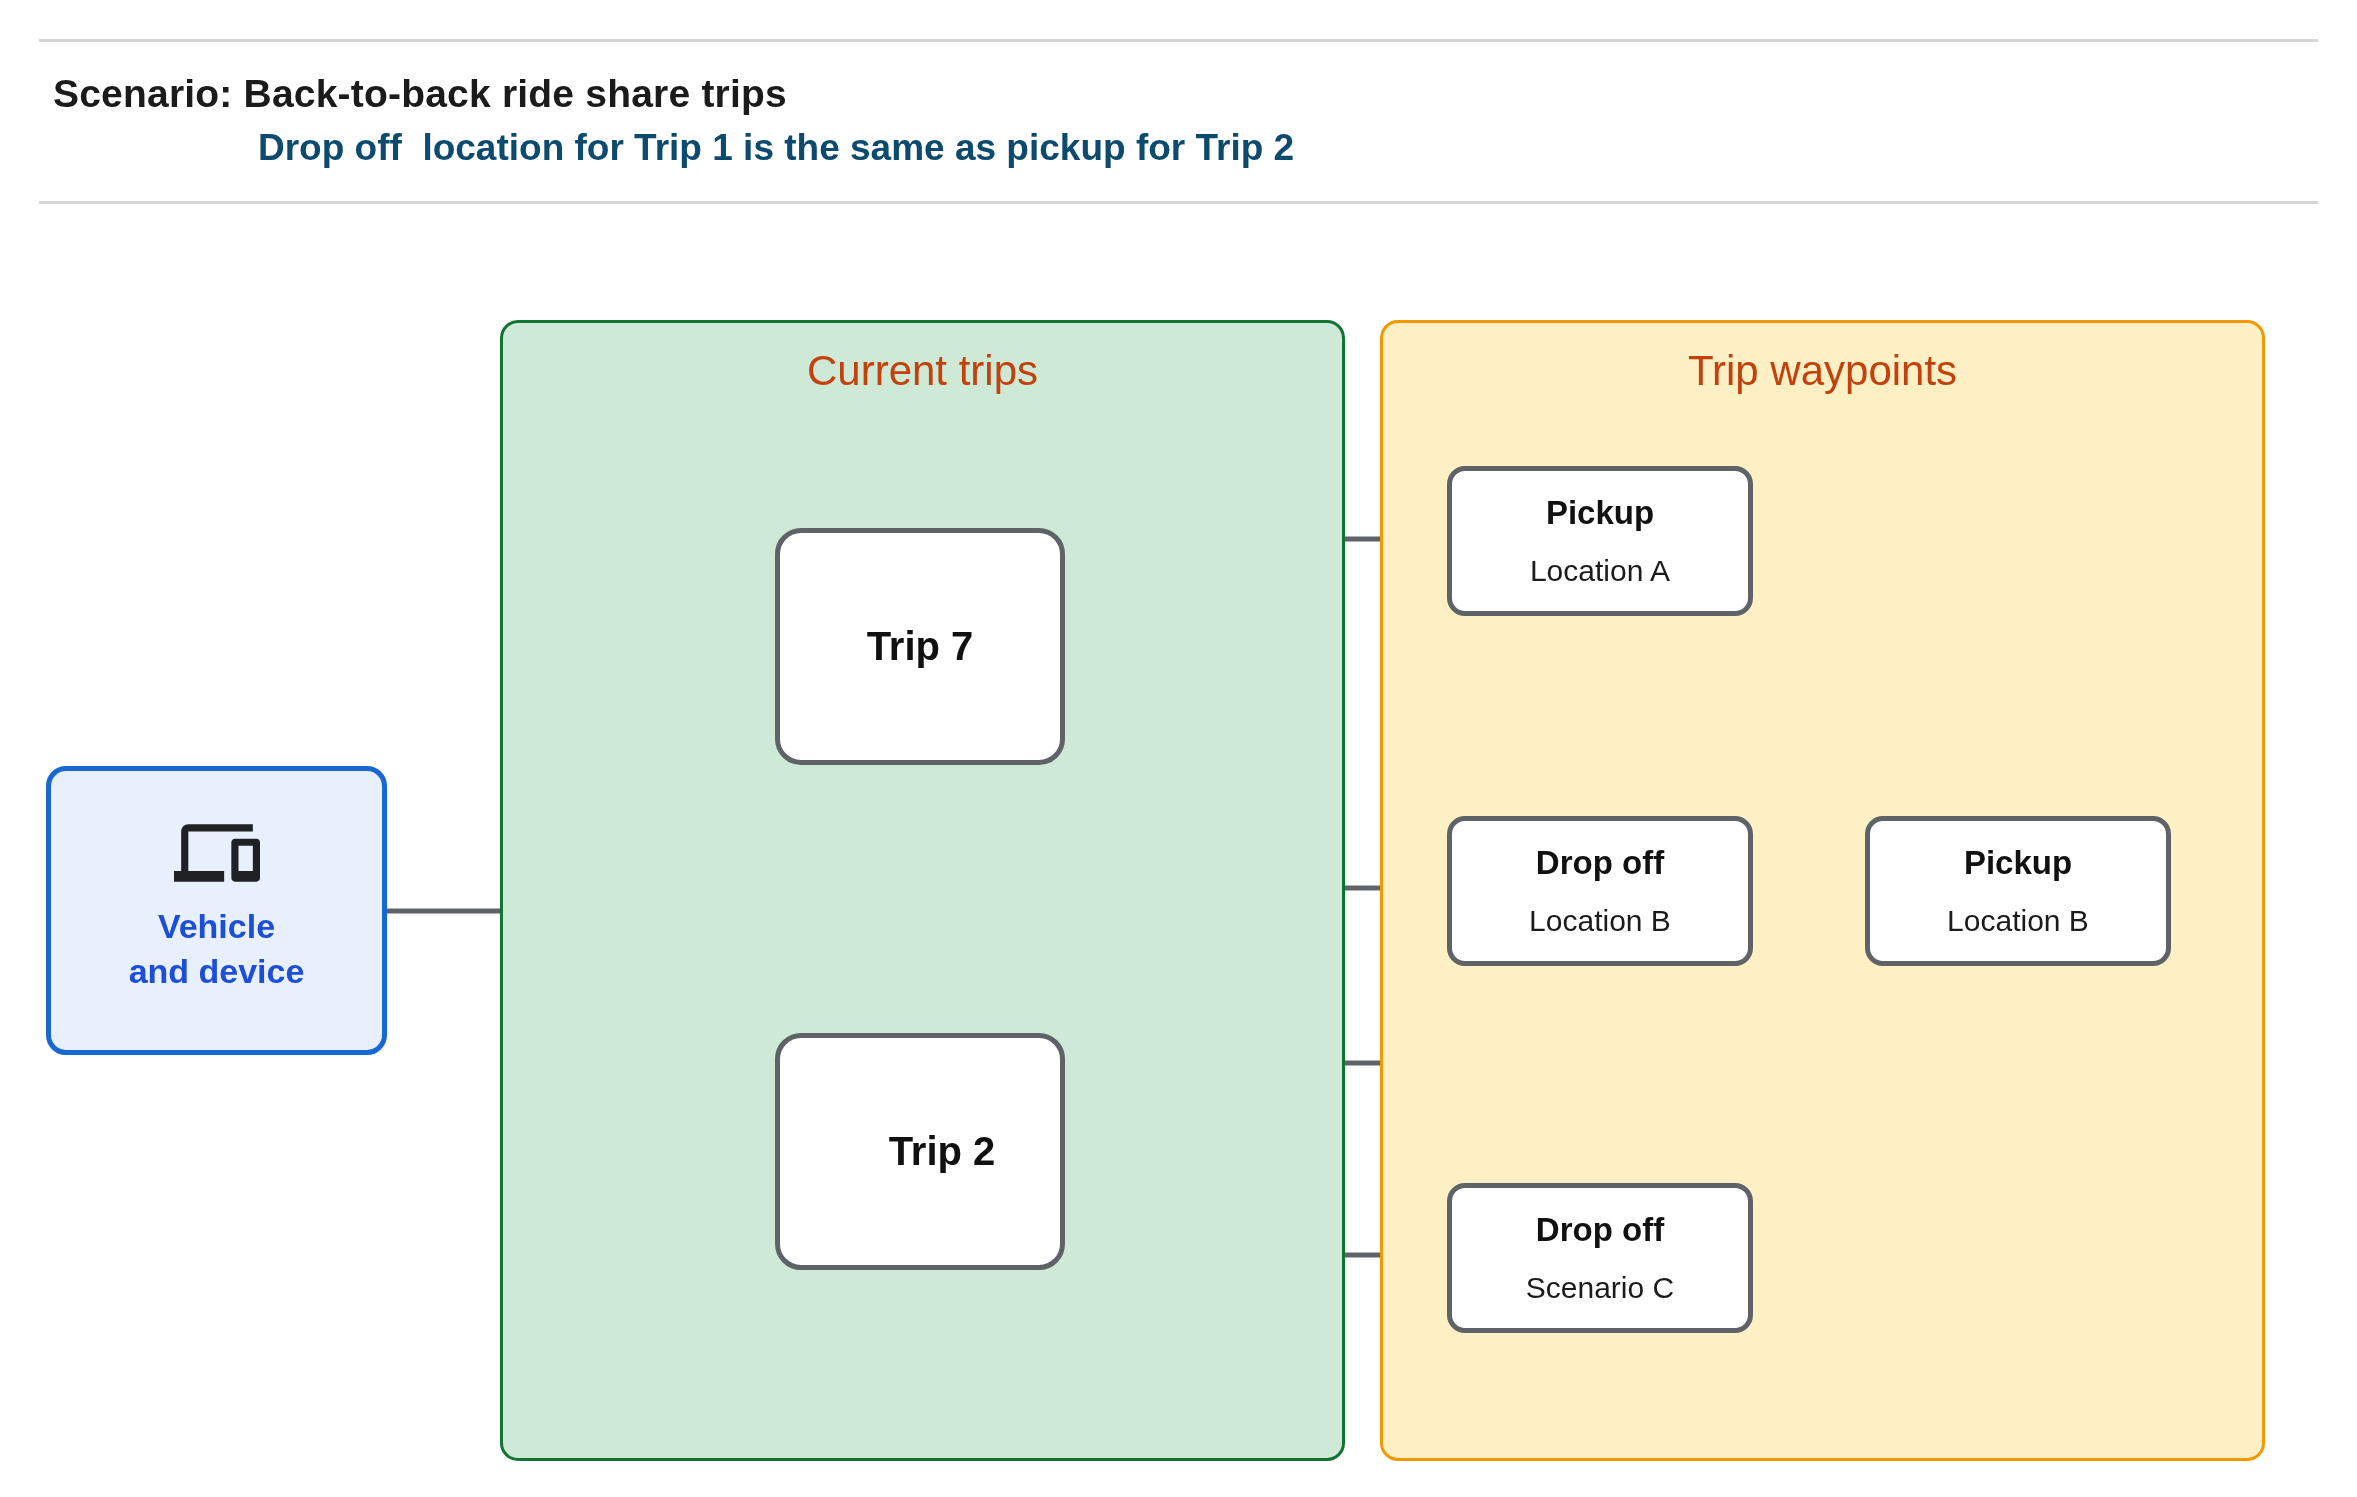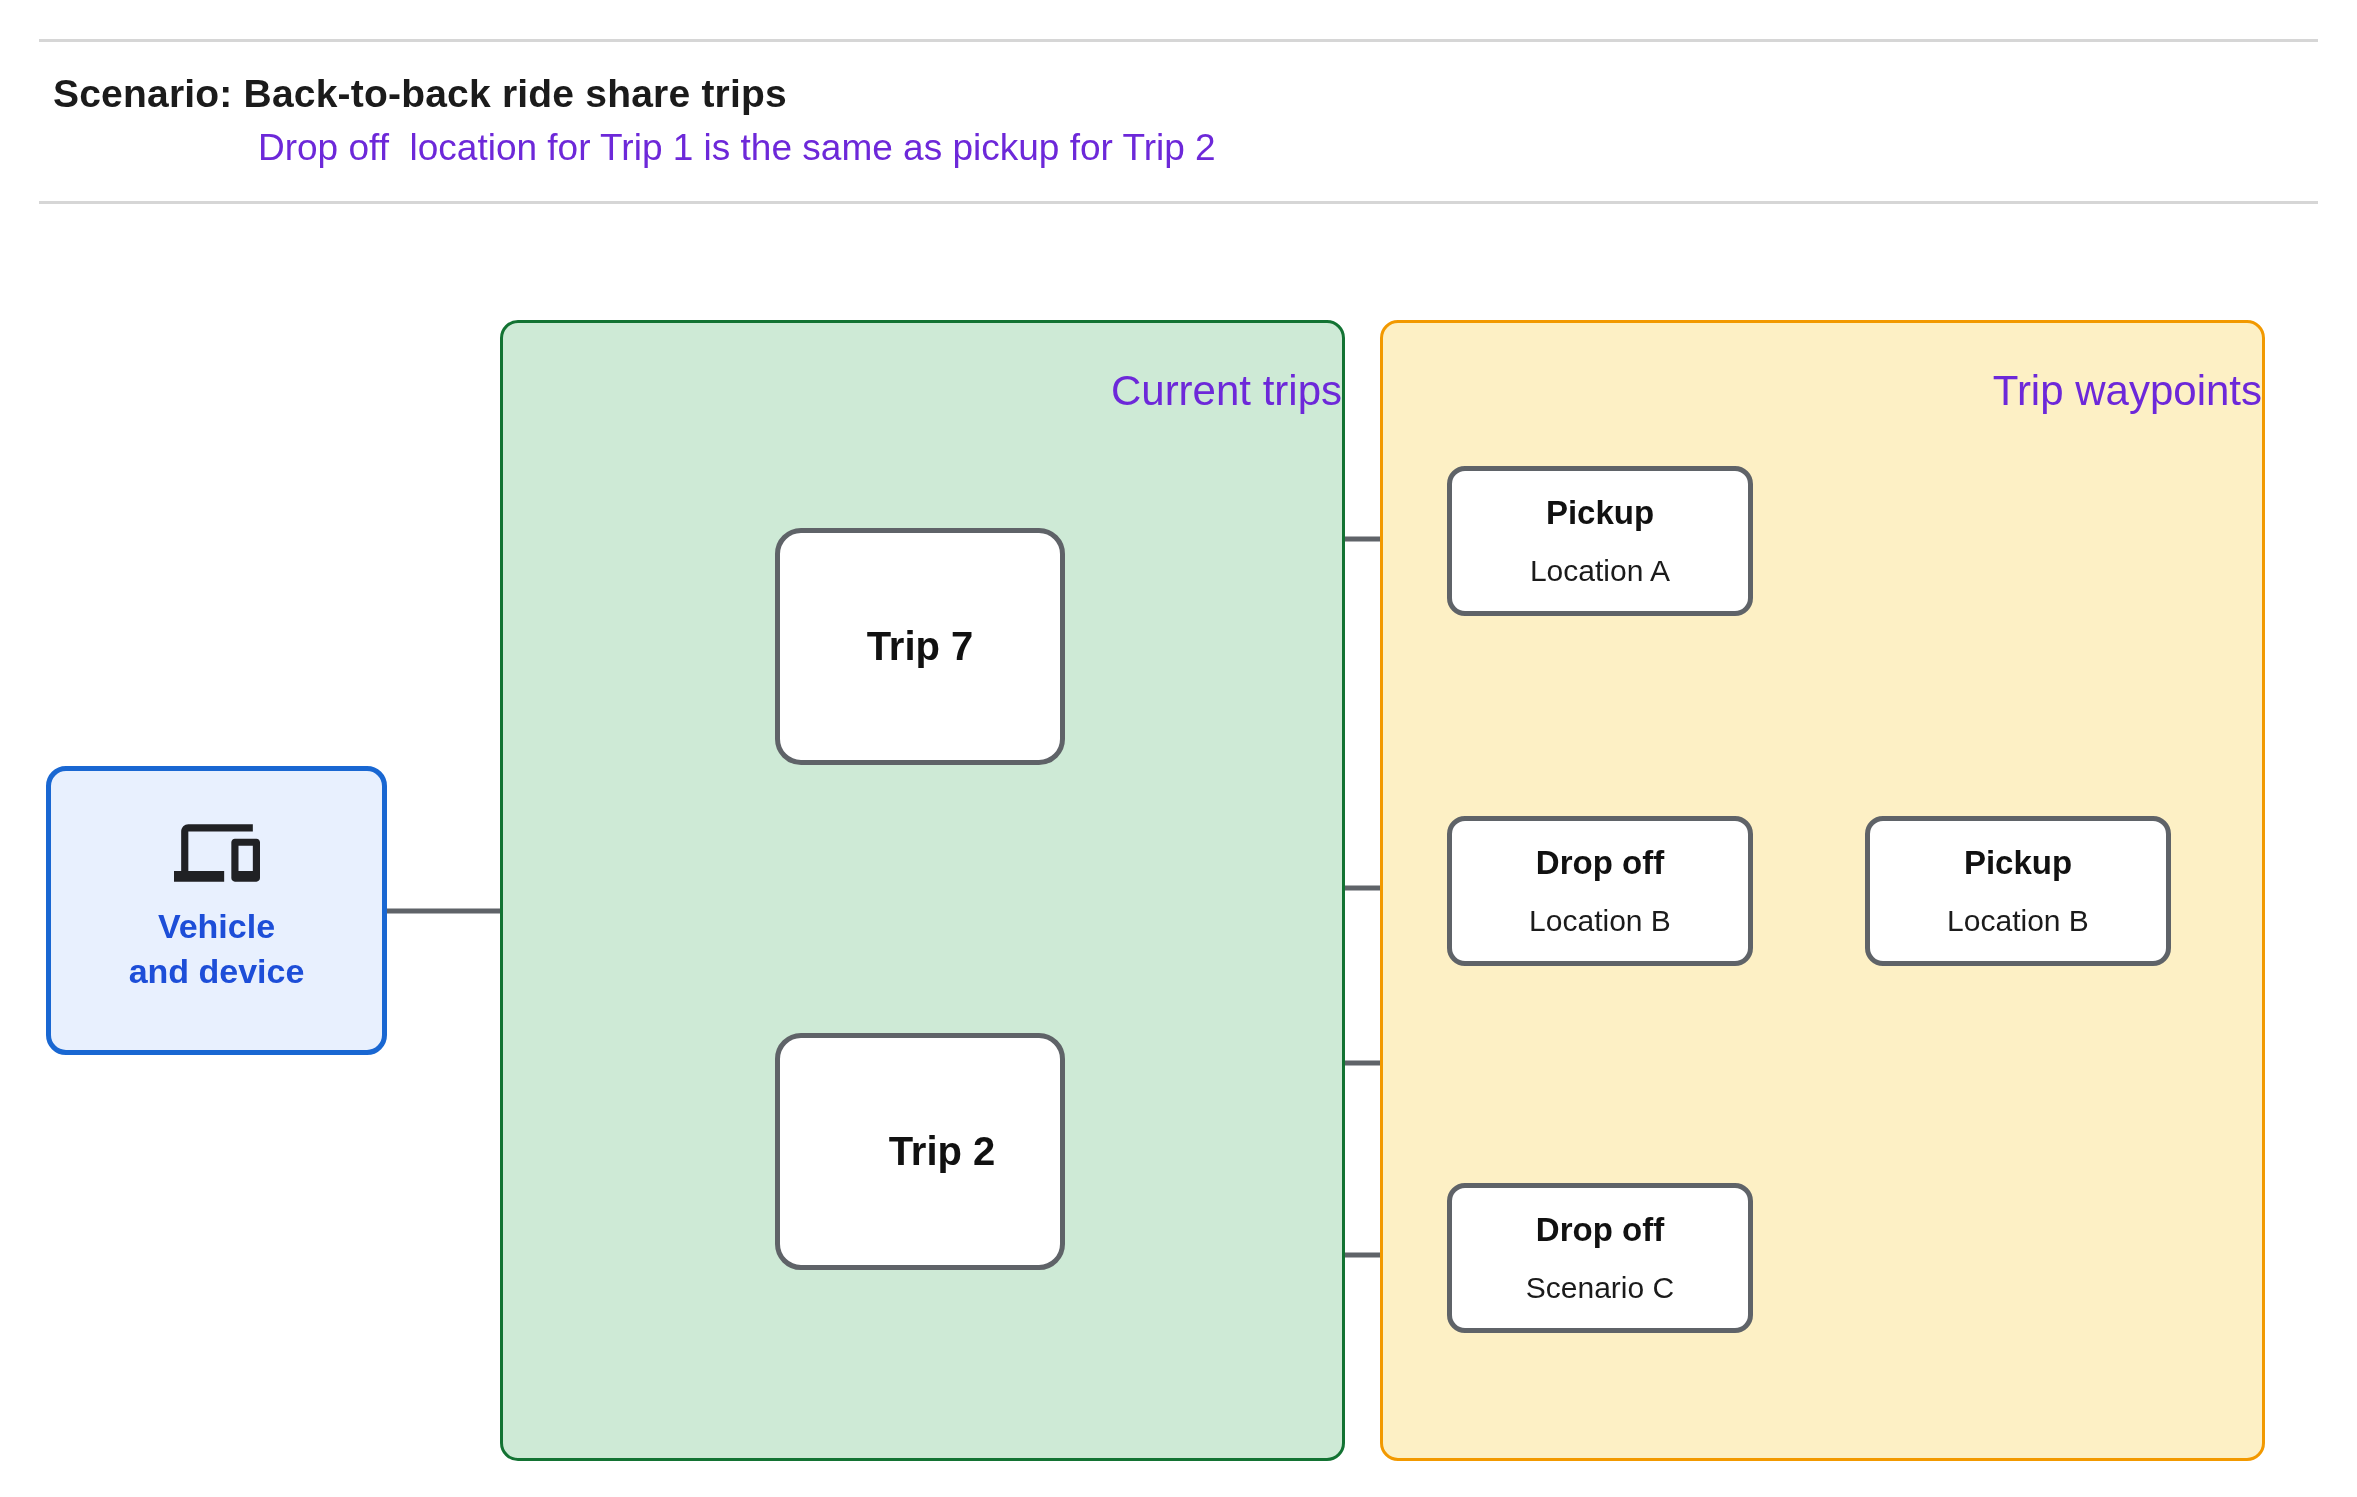--- a/index.html
+++ b/index.html
@@ -43,23 +43,23 @@
     font-size:39px;
     font-weight:700;
     letter-spacing:0.2px;
     color:#1b1b1b;
   }
   .page-subtitle{
     position:absolute;
     left:258px;
     top:127px;
     font-size:37px;
-    font-weight:400;
+    font-weight:700;
     white-space:pre;
-    color:#6d28d9;
+    color:#0c4a6e;
   }
   svg.connectors{
     position:absolute;
     left:0;top:0;
     width:2357px;height:1497px;
   }
   svg.connectors path{
     stroke:var(--c-connector);
     stroke-width:5;
     fill:none;
@@ -76,25 +76,25 @@
     border-color:var(--c-green-border);
   }
   .group.trip-waypoints{
     left:1380px; top:320px;
     width:885px; height:1141px;
     background:var(--c-yellow-fill);
     border-color:var(--c-yellow-border);
   }
   .group-label{
     position:absolute;
-    top:44px; left:0; right:0;
-    text-align:right;
+    top:24px; left:0; right:0;
+    text-align:center;
     font-size:42px;
     font-weight:400;
-    color:#6d28d9;
+    color:#c2410c;
   }
   .node{
     position:absolute;
     background:#ffffff;
     border:5px solid var(--c-node-border);
     display:flex;
     flex-direction:column;
     align-items:center;
     justify-content:center;
   }

